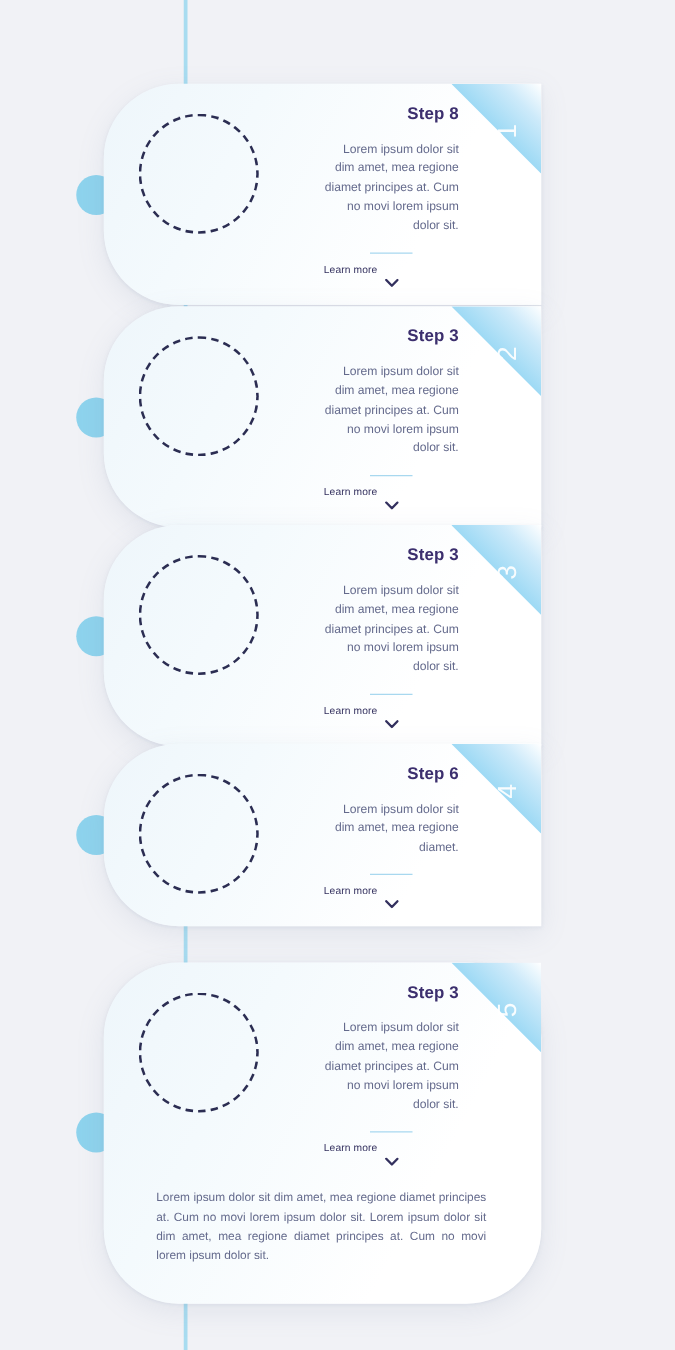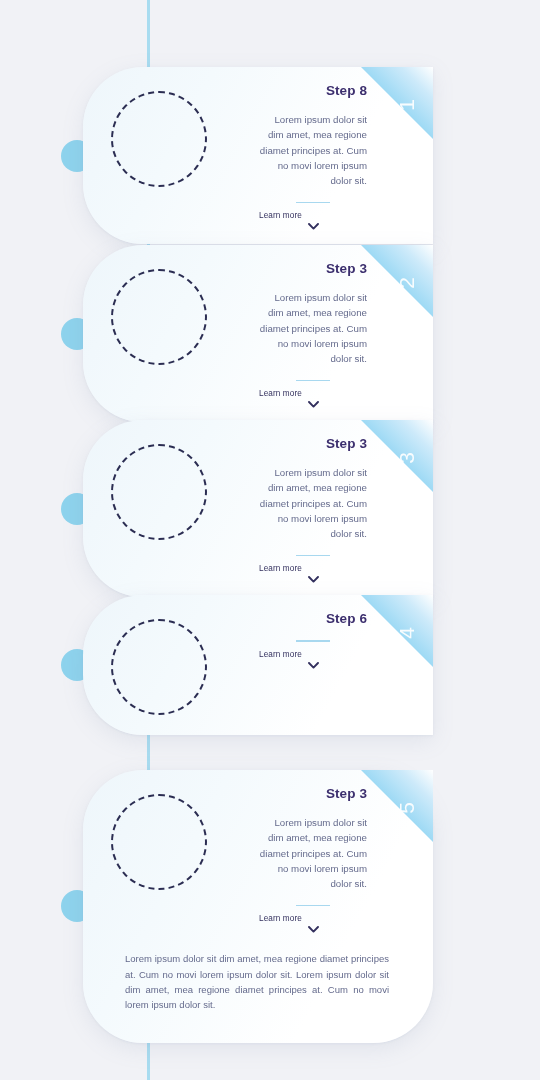--- a/index.html
+++ b/index.html
@@ -255,20 +255,21 @@
     <div class="step-card" style="top: 595px;">
       <div class="step-dot"></div>
       <div class="corner-ribbon">
         <div class="fold"></div>
         <div class="fold-number">4</div>
       </div>
       <div class="card-body">
         <div class="image-placeholder"></div>
         <div class="content">
           <div class="step-title">Step 6</div>
+          <div class="step-desc" style="width: 108px; margin-left: auto;">Lorem ipsum dolor sit dim amet, mea regione diamet.</div>
           <div class="learn-wrap" style="width: 108px; margin-left: auto;">
             <div class="learn-divider"></div>
             <a class="learn-more">Learn more</a>
             <span class="chevron-down">
               <svg viewBox="0 0 11 7" width="11" height="7">
                 <path d="M1 1 L5.5 5.6 L10 1" stroke="#33305e" stroke-width="1.9" fill="none" stroke-linecap="round" stroke-linejoin="round"></path>
               </svg>
             </span>
           </div>
         </div>

